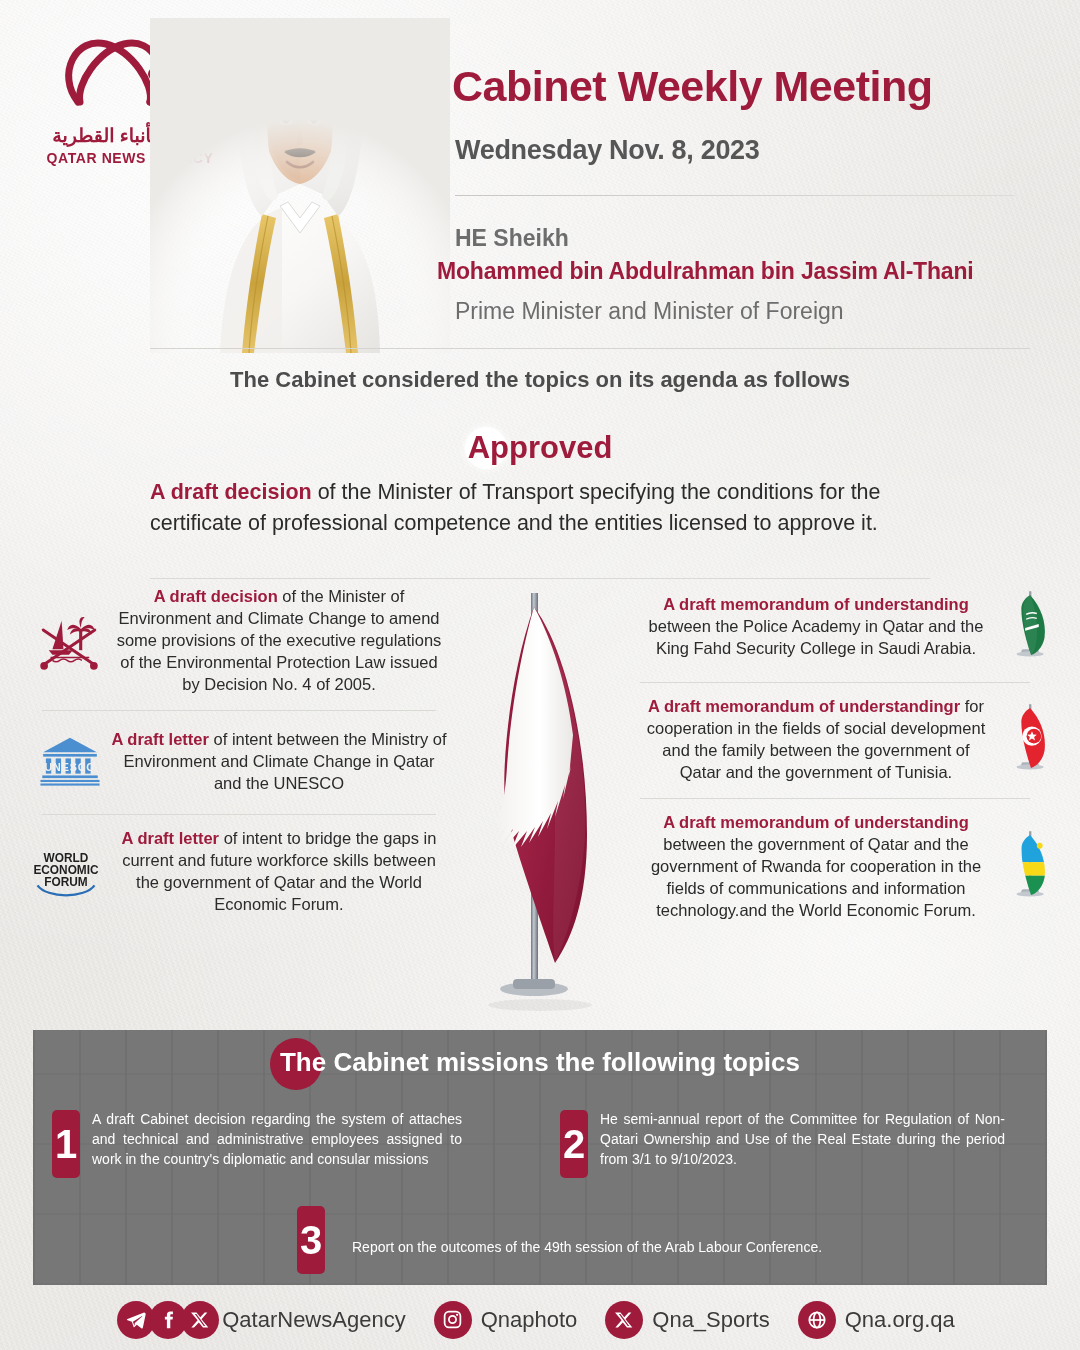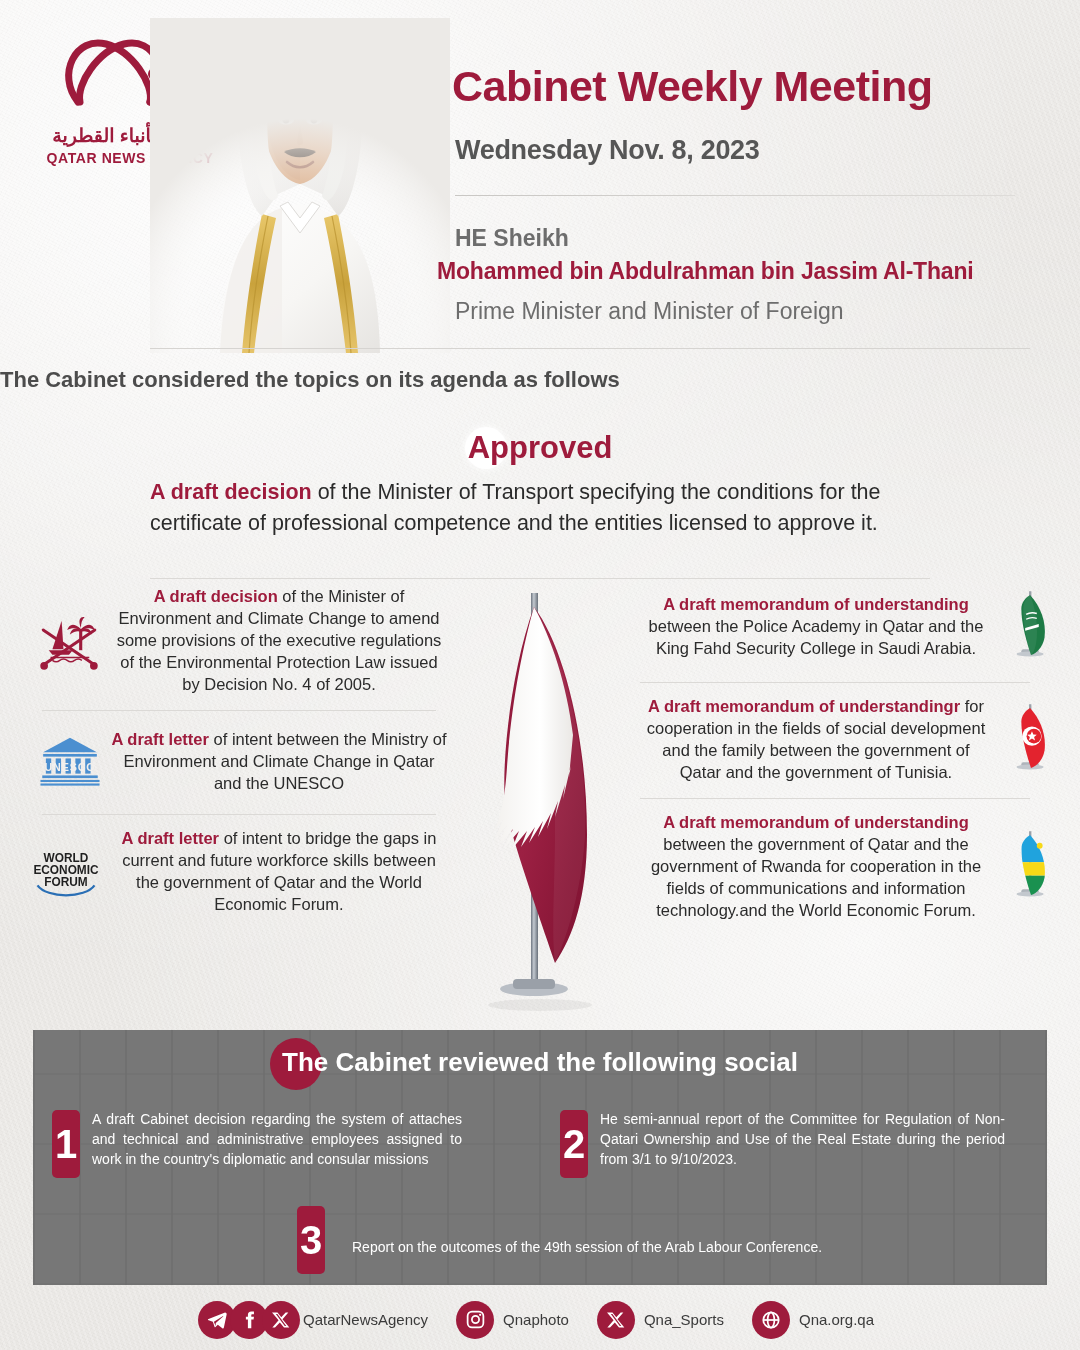--- a/index.html
+++ b/index.html
@@ -47,21 +47,21 @@
   }
   #hr-head{position:absolute;left:455px;top:195px;width:560px;height:1px;
     background:linear-gradient(90deg,#c9c7c4,#dedcd9);}
   #he{position:absolute;left:455px;top:225px;font-size:23px;font-weight:700;color:#6d6d6d;}
   #name{position:absolute;left:437px;top:258px;font-size:23px;font-weight:800;color:#9e1b3c;letter-spacing:-.2px;}
   #role{position:absolute;left:455px;top:298px;font-size:23px;font-weight:500;color:#6d6d6d;}
 
   #hr-1{position:absolute;left:150px;top:348px;width:880px;height:1px;background:#d6d4d1;}
 
   
-  #agenda{position:absolute;left:0;top:367px;width:1080px;text-align:left;
+  #agenda{position:absolute;left:0;top:367px;width:1080px;text-align:center;
     font-size:22px;font-weight:700;color:#4c4c4c;}
 
   #approved-wrap{position:absolute;left:0;top:430px;width:1080px;text-align:center;}
   #approved-dot{position:absolute;left:465px;top:-3px;width:42px;height:42px;border-radius:50%;
     background:#ffffff;box-shadow:0 0 8px rgba(255,255,255,.9);}
   #approved{position:relative;display:inline-block;font-size:31px;font-weight:800;color:#9e1b3c;}
 
   #approved-body{position:absolute;left:150px;top:477px;width:780px;
     font-size:21.5px;color:#2b2b2b;line-height:1.42;}
   #approved-body b{color:#9e1b3c;font-weight:800;}
@@ -109,21 +109,21 @@
   #t2{left:600px;top:1094px;width:405px;}
   #n3{left:297px;top:1206px;}
   #t3{left:352px;top:1222px;width:660px;text-align:left;}
 
   
   #footer{position:absolute;left:0;top:1289px;width:1080px;height:61px;
     display:flex;align-items:center;justify-content:center;gap:0px;}
   .sico{width:38px;height:38px;border-radius:50%;background:#9e1b3c;
     display:flex;align-items:center;justify-content:center;flex:0 0 auto;}
   .sico svg{display:block;}
-  .slabel{font-size:15px;color:#3b3b3b;font-weight:500;margin-left:9px;}
+  .slabel{font-size:22px;color:#3b3b3b;font-weight:500;margin-left:9px;}
   .sgrp{display:flex;align-items:center;margin-right:28px;}
   .stack{display:flex;align-items:center;}
   .stack .sico{margin-right:-6px;}
 </style>
 </head>
 <body>
 
 <div id="page">
   <div id="grain"></div>
 
@@ -402,21 +402,21 @@
           <circle cx="39" cy="19" r="3" fill="#f7d917"></circle>
         </svg>
       </div>
     </div>
   </div>
 
   <div id="panel">
     <div id="panel-art"></div>
   </div>
   <div id="panel-title-dot"></div>
-  <div id="panel-title">The Cabinet reviewed the following social</div>
+  <div id="panel-title">The Cabinet missions the following topics</div>
 
   <div class="numbox" id="n1">1</div>
   <div class="rtext" id="t1">A draft Cabinet decision regarding the system of attaches and technical and administrative employees assigned to work in the country's diplomatic and consular missions</div>
 
   <div class="numbox" id="n2">2</div>
   <div class="rtext" id="t2">He semi-annual report of the Committee for Regulation of Non-Qatari Ownership and Use of the Real Estate during the period from 3/1 to 9/10/2023.</div>
 
   <div class="numbox" id="n3">3</div>
   <div class="rtext" id="t3">Report on the outcomes of the 49th session of the Arab Labour Conference.</div>
 

